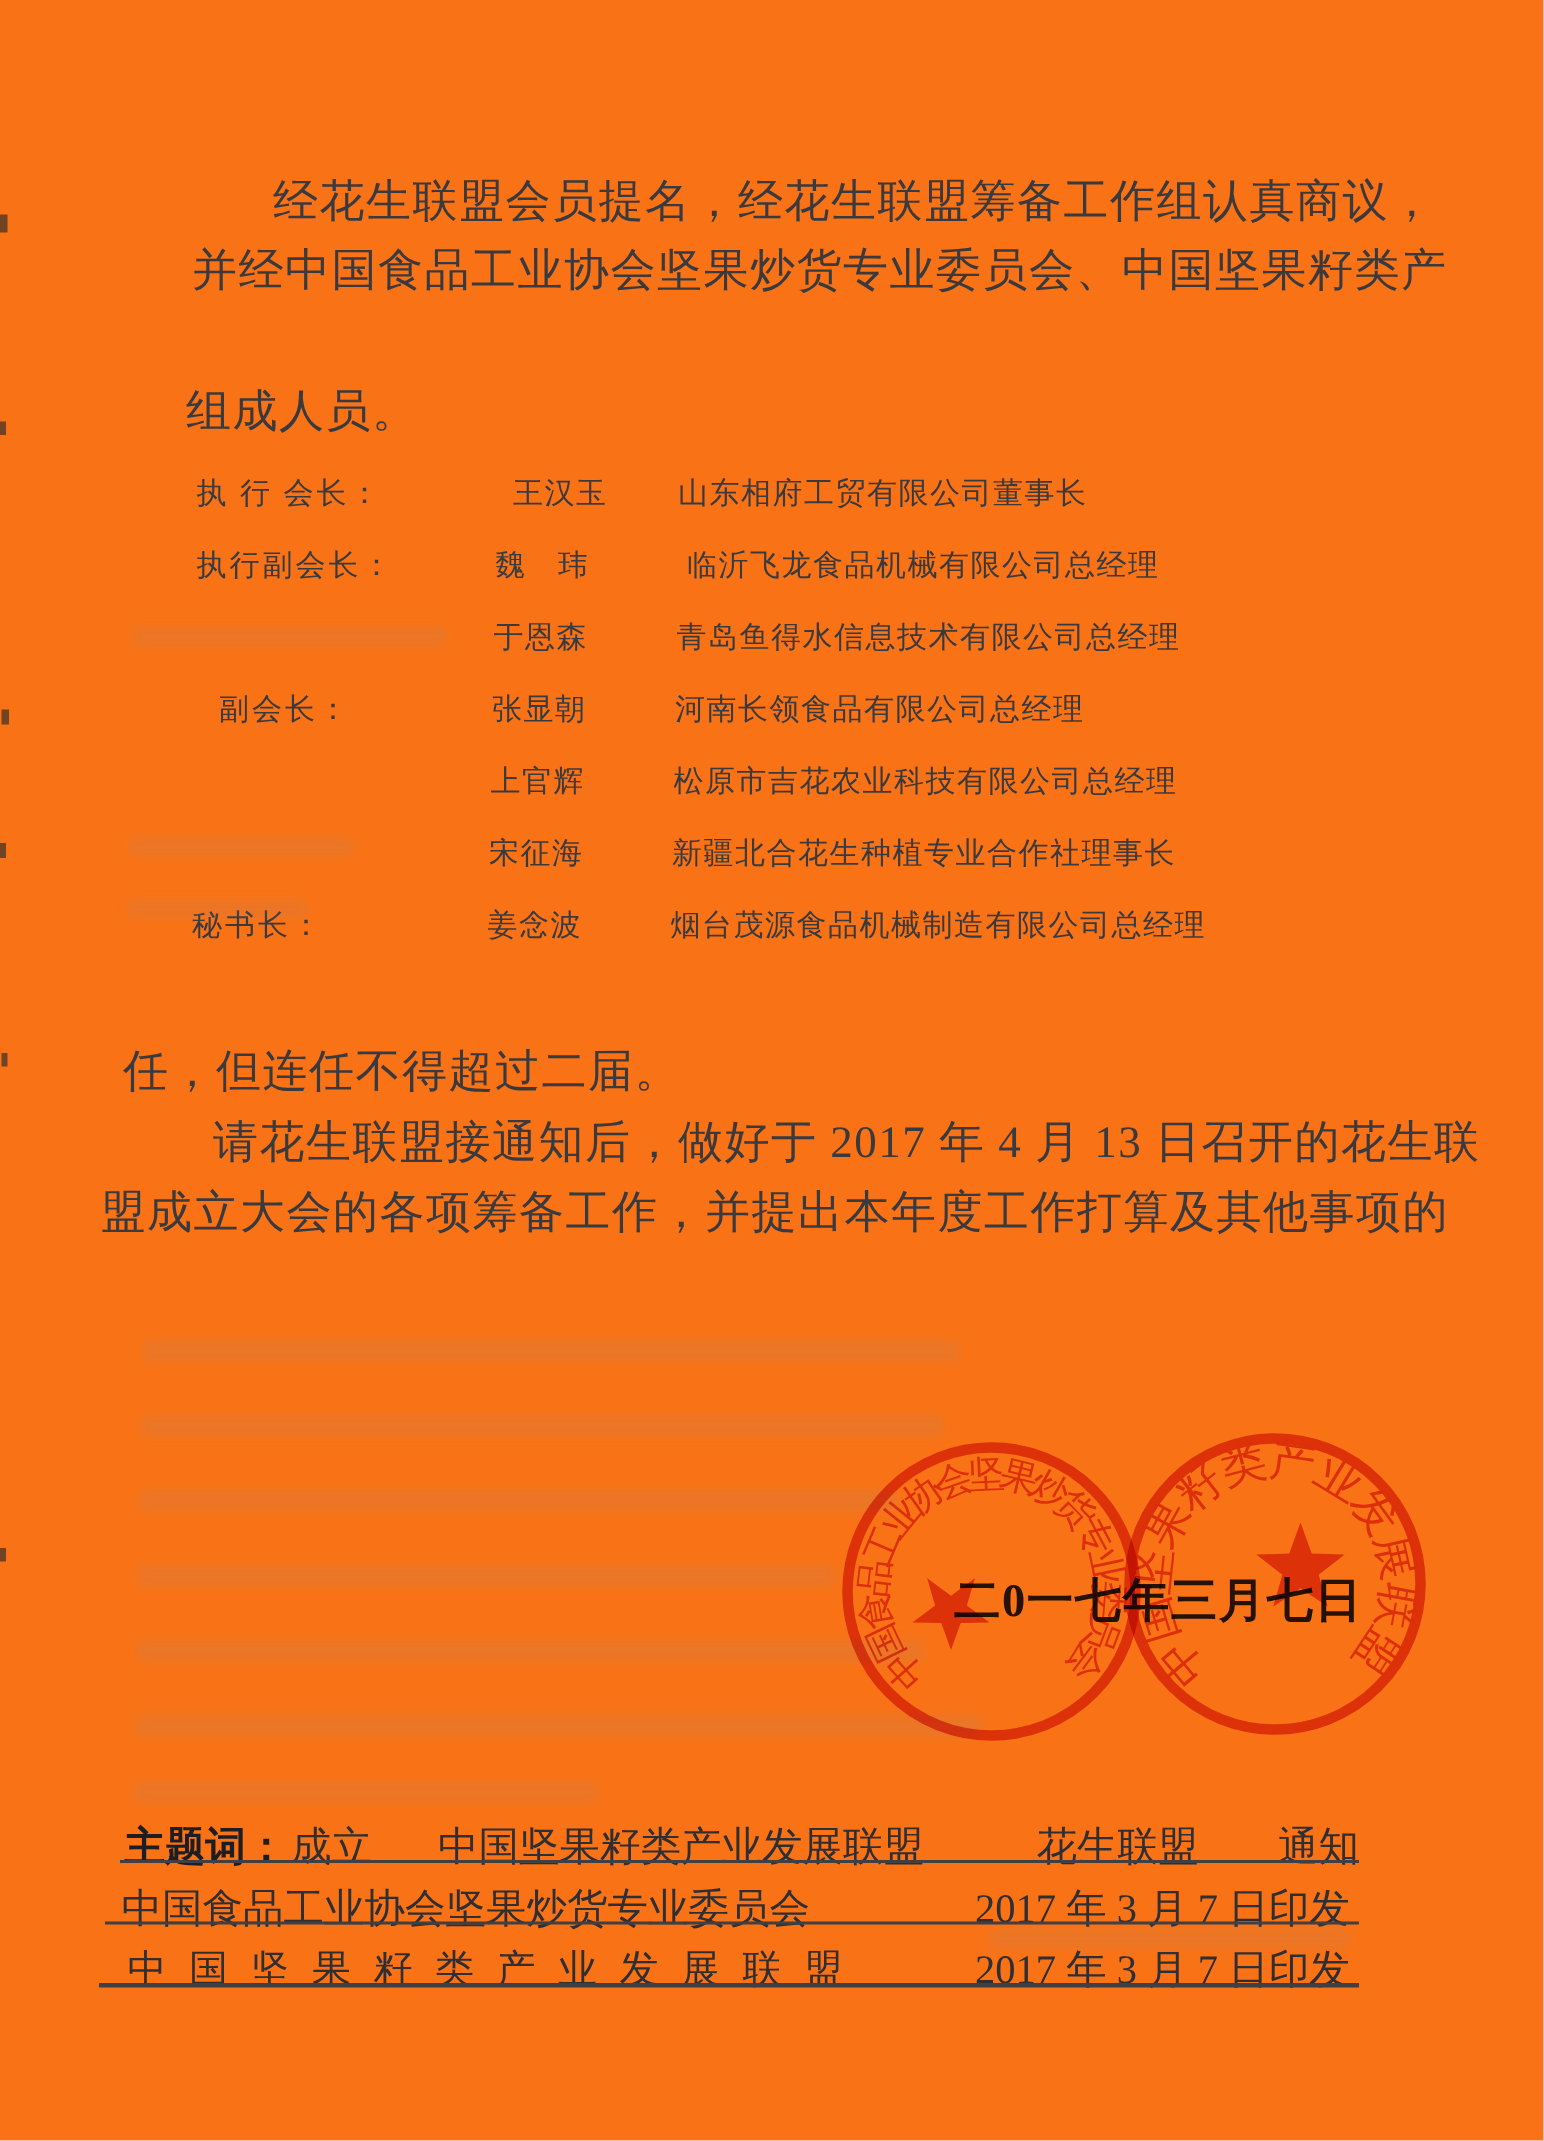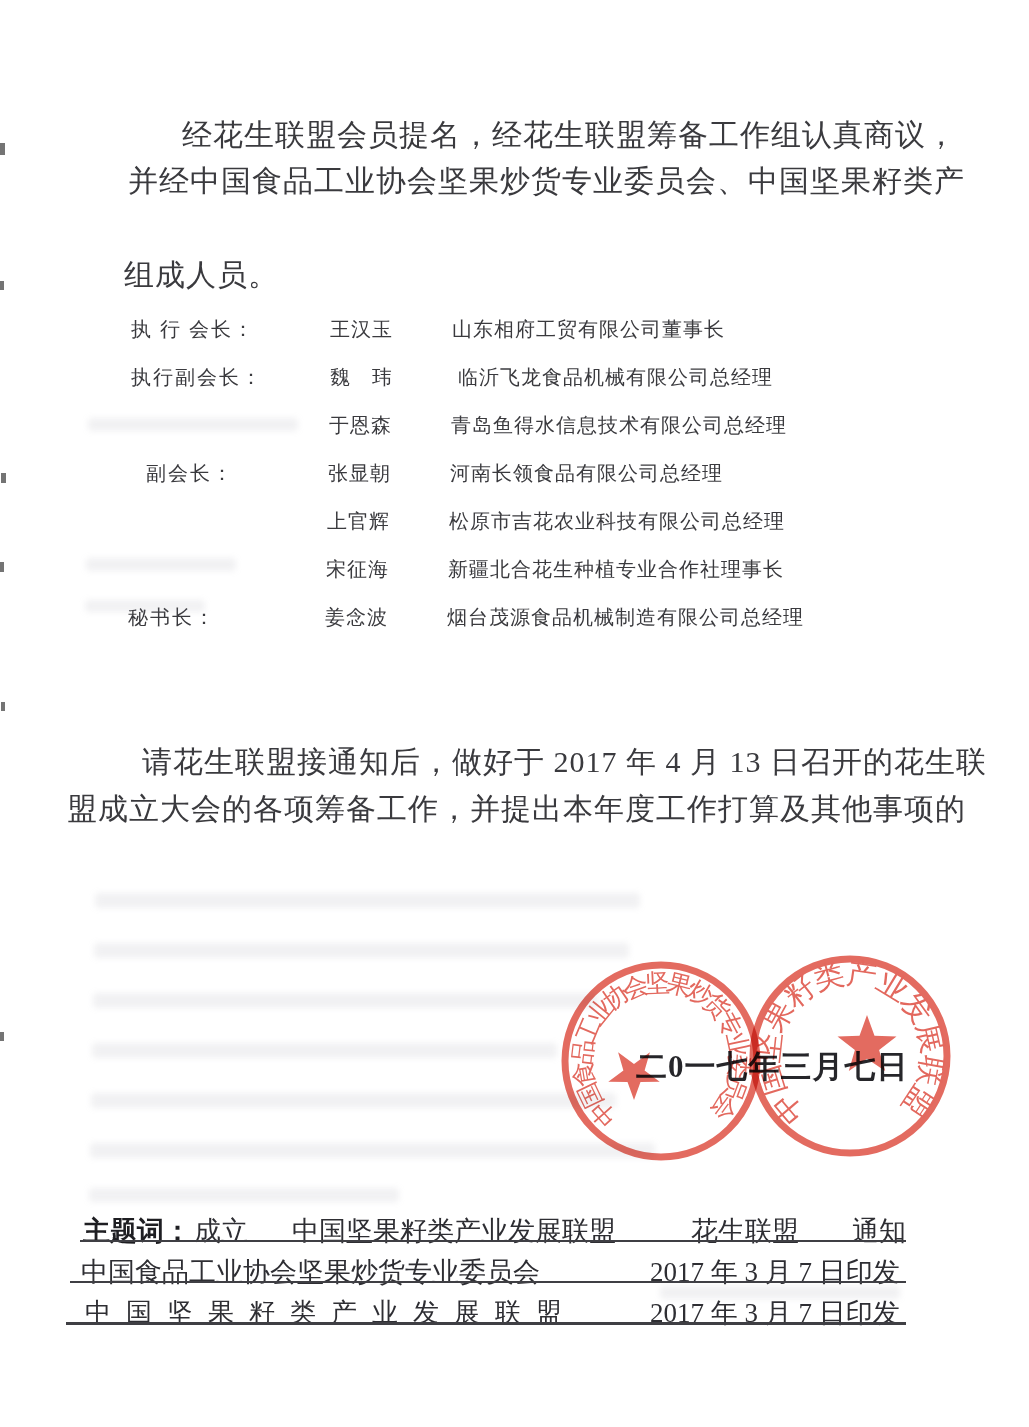--- a/index.html
+++ b/index.html
@@ -1,18 +1,18 @@
 <!DOCTYPE html>
 <html><head>
 <meta charset="utf-8">
 <style>
   html,body{margin:0;padding:0;background:#e9e9e7;}
   .page{
     position:relative;width:1029px;height:1427px;margin:0 auto;
-    background:#ffffff;overflow:hidden;
+    background:#f97316;overflow:hidden;
     font-family:"Liberation Serif","DejaVu Serif",serif;
     color:#3a3a3e;
   }
   .line{position:absolute;white-space:pre;font-size:30px;letter-spacing:1px;line-height:34px;}
   .r-label,.r-name,.r-org{position:absolute;white-space:pre;font-size:20px;letter-spacing:1px;line-height:32px;}
   .r-label{letter-spacing:2px;}
   
   .stamp{position:absolute;mix-blend-mode:multiply;opacity:.88;}
   .stamp-date{
     position:absolute;left:636px;top:1046px;z-index:5;
@@ -32,21 +32,21 @@
 <body>
 
 <div class="page">
 
   <div class="line" style="left:182px;top:118px">经花生联盟会员提名，经花生联盟筹备工作组认真商议，</div>
   <div class="line" style="left:128px;top:164px">并经中国食品工业协会坚果炒货专业委员会、中国坚果籽类产</div>
   <div class="line" style="left:124px;top:258px">组成人员。</div>
 
   <div>
     <span class="r-label" style="left:131px;top:313px">执 行 会长：</span>
-    <span class="r-name" style="left:330px;top:313px">王汉玉</span>
+    <span class="r-name" style="left:342px;top:313px">王汉玉</span>
     <span class="r-org" style="left:452px;top:313px">山东相府工贸有限公司董事长</span>
   </div>
   <div>
     <span class="r-label" style="left:131px;top:361px">执行副会长：</span>
     <span class="r-name" style="left:330px;top:361px">魏　玮</span>
     <span class="r-org" style="left:458px;top:361px">临沂飞龙食品机械有限公司总经理</span>
   </div>
   <div>
     <span class="r-label" style="left:131px;top:409px"></span>
     <span class="r-name" style="left:329px;top:409px">于恩森</span>
@@ -66,20 +66,21 @@
     <span class="r-label" style="left:129px;top:553px"></span>
     <span class="r-name" style="left:326px;top:553px">宋征海</span>
     <span class="r-org" style="left:448px;top:553px">新疆北合花生种植专业合作社理事长</span>
   </div>
   <div>
     <span class="r-label" style="left:128px;top:601px">秘书长：</span>
     <span class="r-name" style="left:325px;top:601px">姜念波</span>
     <span class="r-org" style="left:447px;top:601px">烟台茂源食品机械制造有限公司总经理</span>
   </div>
 
+  <div class="line" style="left:82px;top:698px">任，但连任不得超过二届。</div>
 
   <div class="line" style="left:142px;top:745px">请花生联盟接通知后，做好于 2017 年 4 月 13 日召开的花生联</div>
   <div class="line" style="left:67px;top:792px">盟成立大会的各项筹备工作，并提出本年度工作打算及其他事项的</div>
 
   <svg class="stamp" style="left:555px;top:955px;z-index:2" width="212" height="212" viewBox="0 0 212 212">
     <circle cx="106" cy="106" r="96" fill="none" stroke="#e0564a" stroke-width="7"></circle>
     <path d="M 79 88 L 85.5 70 L 104.7 69.7 L 89.6 58.4 L 94.9 40.2 L 79 51.9 L 63.1 40.2 L 68.4 58.4 L 53.3 69.7 L 72.5 70 Z" transform="translate(0,57)" fill="#e0564a"></path>
     <path id="sealArcL" d="M 62.9 161.2 A 70 70 0 1 1 149.1 161.2" fill="none"></path>
     <text font-size="25" fill="#df5347" font-family="Liberation Serif, DejaVu Serif, serif">
       <textPath href="#sealArcL" textLength="340" lengthAdjust="spacing">中国食品工业协会坚果炒货专业委员会</textPath>

